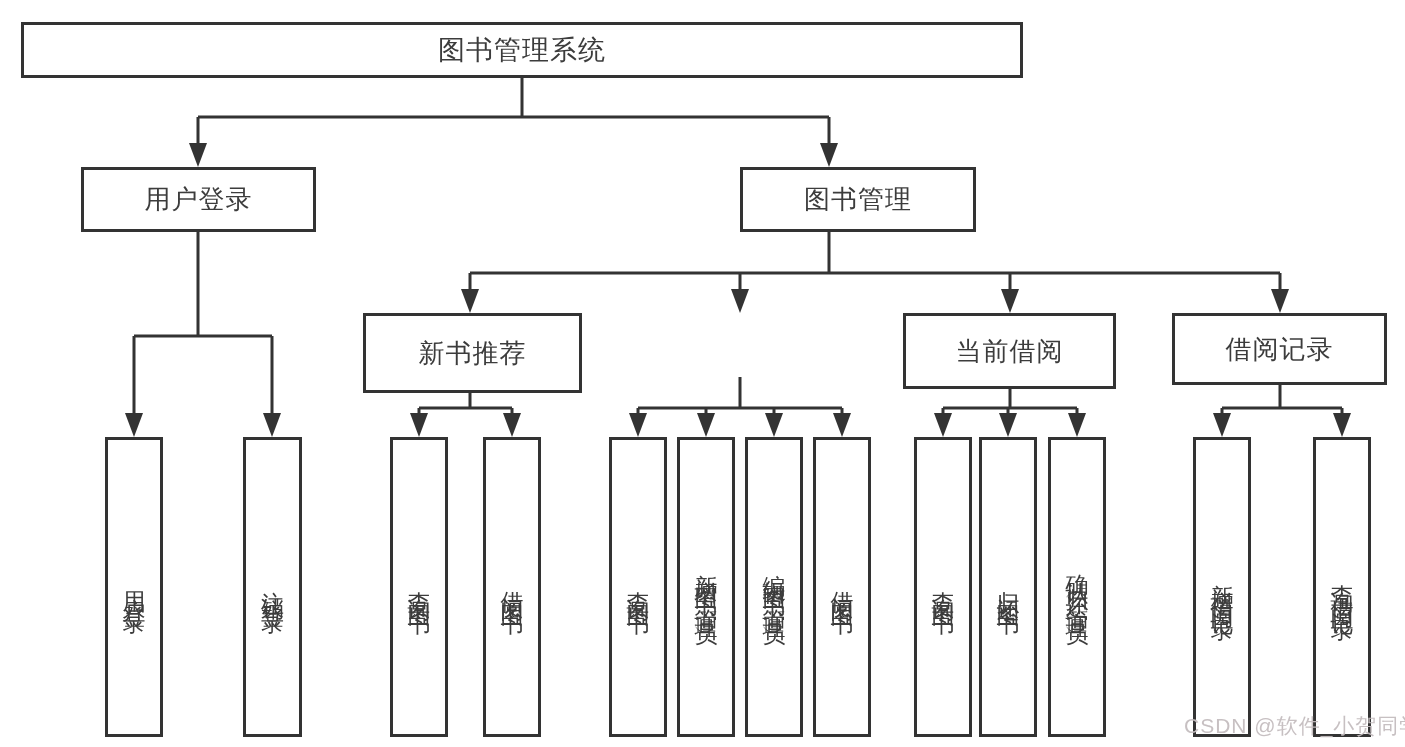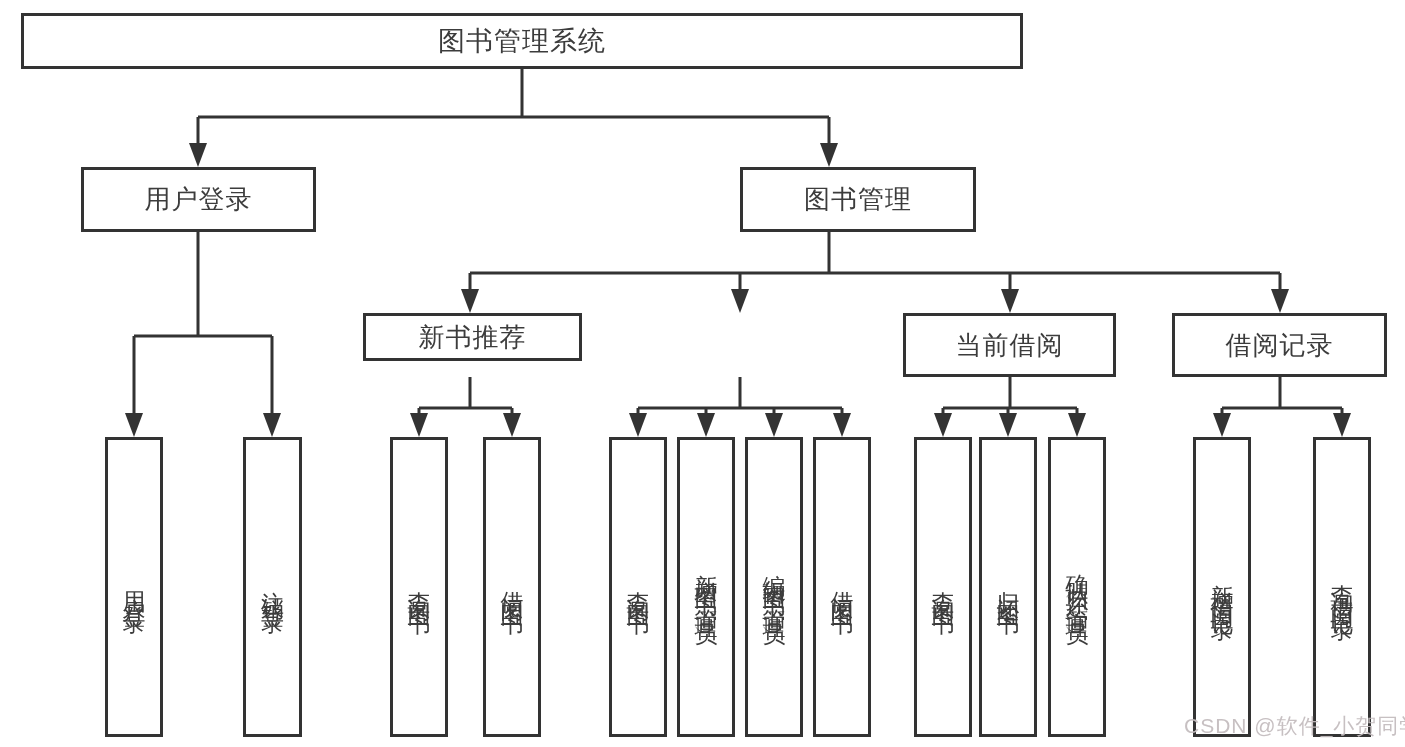--- a/index.html
+++ b/index.html
@@ -65,38 +65,38 @@
              M1280 377 V408 M1222 408 H1342 M1222 408 V420 M1342 408 V420"></path>
     <path fill="#333333" stroke="none" d="M189 143 L207 143 L198 167 Z M820 143 L838 143 L829 167 Z
              M461 289 L479 289 L470 313 Z M731 289 L749 289 L740 313 Z M1001 289 L1019 289 L1010 313 Z M1271 289 L1289 289 L1280 313 Z
              M125 413 L143 413 L134 437 Z M263 413 L281 413 L272 437 Z
              M410 413 L428 413 L419 437 Z M503 413 L521 413 L512 437 Z
              M629 413 L647 413 L638 437 Z M697 413 L715 413 L706 437 Z M765 413 L783 413 L774 437 Z M833 413 L851 413 L842 437 Z
              M934 413 L952 413 L943 437 Z M999 413 L1017 413 L1008 437 Z M1068 413 L1086 413 L1077 437 Z
              M1213 413 L1231 413 L1222 437 Z M1333 413 L1351 413 L1342 437 Z"></path>
   </svg>
 
-  <div class="node lv1" style="left:21px; top:13px; width:1002px; height:56px;">
+  <div class="node lv1" style="left:21px; top:22px; width:1002px; height:56px;">
     <span>图书管理系统</span>
   </div>
 
   <div class="node lv2" style="left:81px; top:167px; width:235px; height:65px;">
     <span>用户登录</span>
   </div>
   <div class="node lv2" style="left:711px; top:167px; width:236px; height:65px;margin-left:29px;">
     <span>图书管理</span>
   </div>
 
-  <div class="node lv2" style="left:363px; top:313px; width:219px; height:48px;">
+  <div class="node lv2" style="left:363px; top:313px; width:219px; height:80px;">
     <span>新书推荐</span>
   </div>
-  <div class="node lv2" style="left:903px; top:313px; width:213px; height:64px;">
+  <div class="node lv2" style="left:903px; top:313px; width:213px; height:76px;">
     <span>当前借阅</span>
   </div>
-  <div class="node lv2" style="left:1172px; top:313px; width:215px; height:64px;">
+  <div class="node lv2" style="left:1172px; top:313px; width:215px; height:72px;">
     <span>借阅记录</span>
   </div>
 
   <div class="node v-node" style="left:105px; top:437px; width:58px; height:300px;">
     <span>用户登录</span>
   </div>
   <div class="node v-node" style="left:243px; top:437px; width:59px; height:300px;">
     <span>注销登录</span>
   </div>
 

